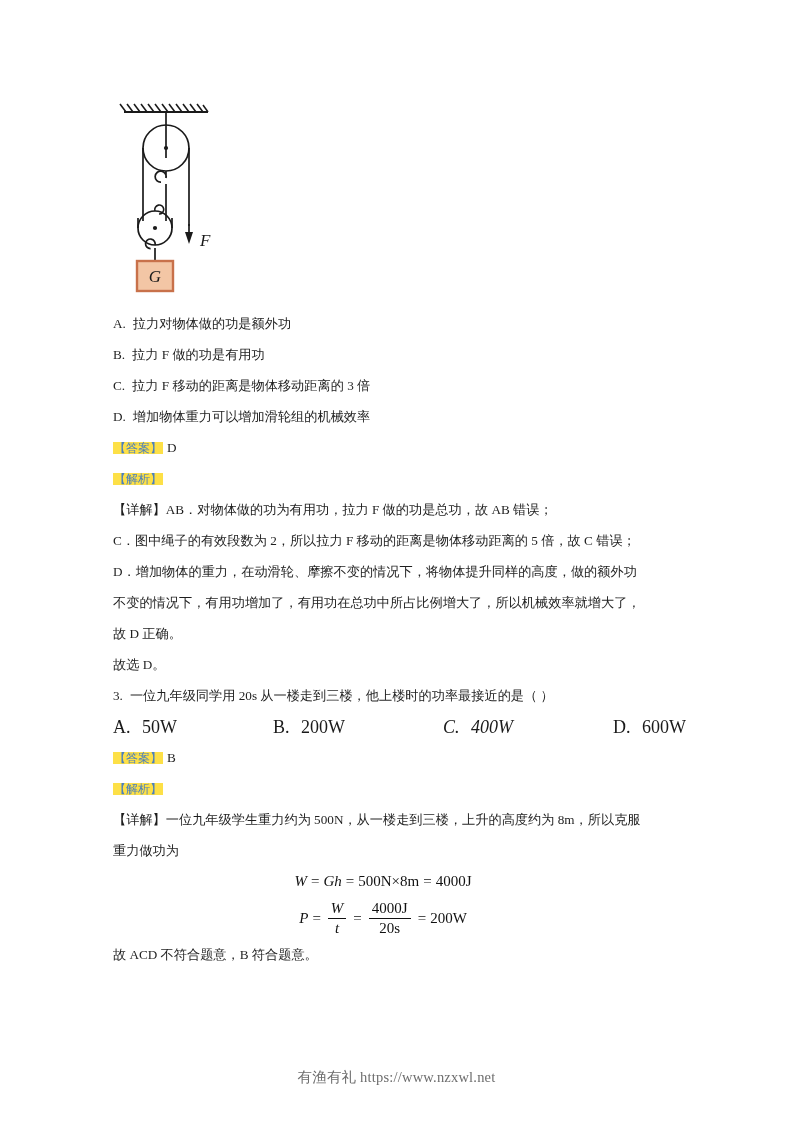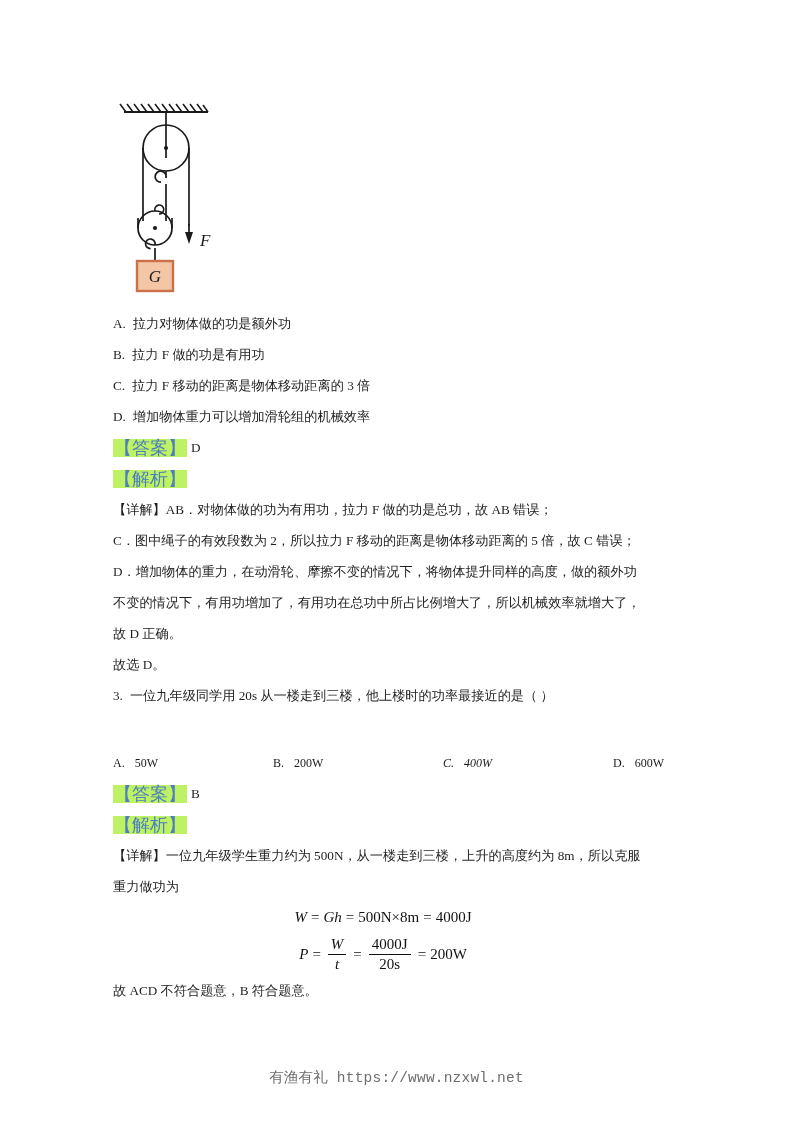--- a/index.html
+++ b/index.html
@@ -47,35 +47,34 @@
     white-space: nowrap;
     height: 31px;
     display: flex;
     align-items: center;
   }
   .opt-letter { padding-right: 7px; }
 
   
   .tag {
     color: #4b7fbe;
-    background: #bef264;
+    background: #fde047;
     padding: 0 1px;
-    font-size: 18px;
+    font-size: 12px;
   }
   .tag-ans { }
 
   
   .ans-val { padding-left: 4px; }
 
   
   .opt-row {
     position: relative;
     height: 31px;
-    font-size: 12px;
-    margin-top: 36px;
+    font-size: 18px;
   }
   .opt-row span.o {
     position: absolute;
     top: 50%;
     transform: translateY(-50%);
     white-space: nowrap;
   }
   .o1 { left: 0px; }
   .o2 { left: 160px; }
   .o3 { left: 330px; font-style: italic; }
@@ -112,21 +111,21 @@
     padding: 1px 3px 0 3px;
   }
 
   
   .footer {
     position: absolute;
     left: 0;
     top: 1068px;
     width: 793px;
     text-align: center;
-    font-family: Liberation Mono, monospace;
+    font-family: Liberation Serif, serif;
     font-size: 14.5px;
     color: #6d6d6d;
     letter-spacing: 0.2px;
   }
 </style>
 </head>
 <body>
 
 <div class="page">
 

